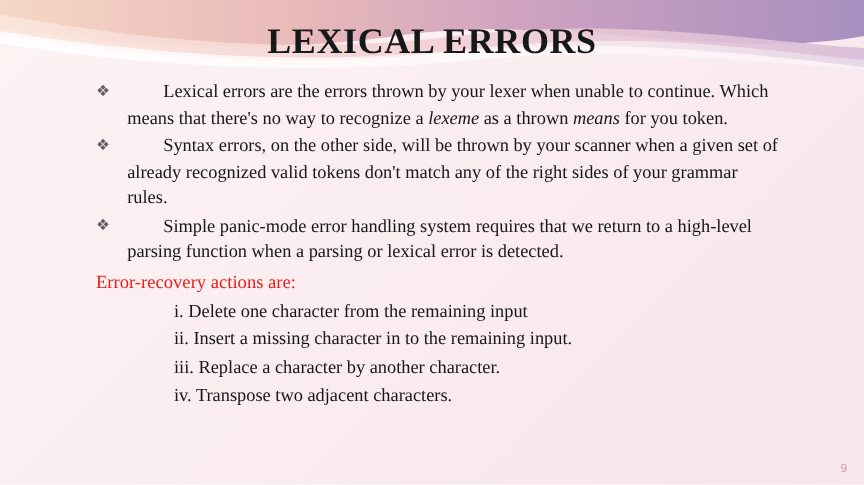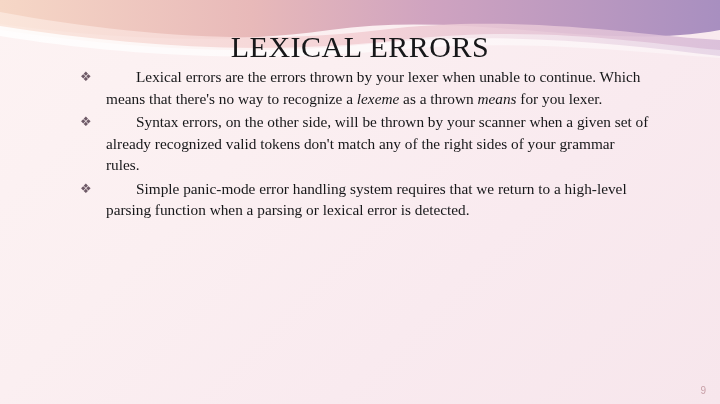--- a/index.html
+++ b/index.html
@@ -26,25 +26,25 @@
     left: 0;
     top: 0;
     width: 720px;
     height: 70px;
     overflow: hidden;
     pointer-events: none;
   }
   .title {
     position: absolute;
     left: 0;
-    top: 30px;
+    top: 18px;
     width: 720px;
     text-align: center;
     font-family: "Liberation Serif", serif;
-    font-weight: normal;
+    font-weight: bold;
     font-size: 30px;
     letter-spacing: 0.5px;
     color: #17181a;
   }
   .body {
     position: absolute;
     left: 80px;
     top: 66px;
     width: 570px;
   }
@@ -132,37 +132,44 @@
     </svg>
   </div>
 
   <div class="title">LEXICAL ERRORS</div>
 
   <div class="body">
 
     <div class="bullet-row">
       <div class="bullet-mark">❖</div>
       <div class="bullet-text">
-        <span class="indent"></span><span>Lexical errors are the errors thrown by your lexer when unable to continue. Which means that there's no way to recognize a </span><em>lexeme</em><span> as a thrown </span><em>means</em><span> for you lexer.</span>
+        <span class="indent"></span><span>Lexical errors are the errors thrown by your lexer when unable to continue. Which means that there's no way to recognize a </span><em>lexeme</em><span> as a thrown </span><em>means</em><span> for you token.</span>
       </div>
     </div>
 
     <div class="bullet-row">
       <div class="bullet-mark">❖</div>
       <div class="bullet-text">
         <span class="indent"></span><span>Syntax errors, on the other side, will be thrown by your scanner when a given set of already recognized valid tokens don't match any of the right sides of your grammar rules.</span>
       </div>
     </div>
 
     <div class="bullet-row">
       <div class="bullet-mark">❖</div>
       <div class="bullet-text">
         <span class="indent"></span><span>Simple panic-mode error handling system  requires that we return to a high-level parsing function when a parsing or lexical error is detected.</span>
       </div>
     </div>
 
+    <div class="err-head">Error-recovery actions are:</div>
 
+    <div class="num-list">
+      <div>i. Delete one character from the remaining input</div>
+      <div>ii. Insert a missing character in to the remaining input.</div>
+      <div>iii. Replace a character by another character.</div>
+      <div>iv. Transpose two adjacent characters.</div>
+    </div>
 
   </div>
 
   <div class="page-num">9</div>
 
 </div>
 
 </body></html>

